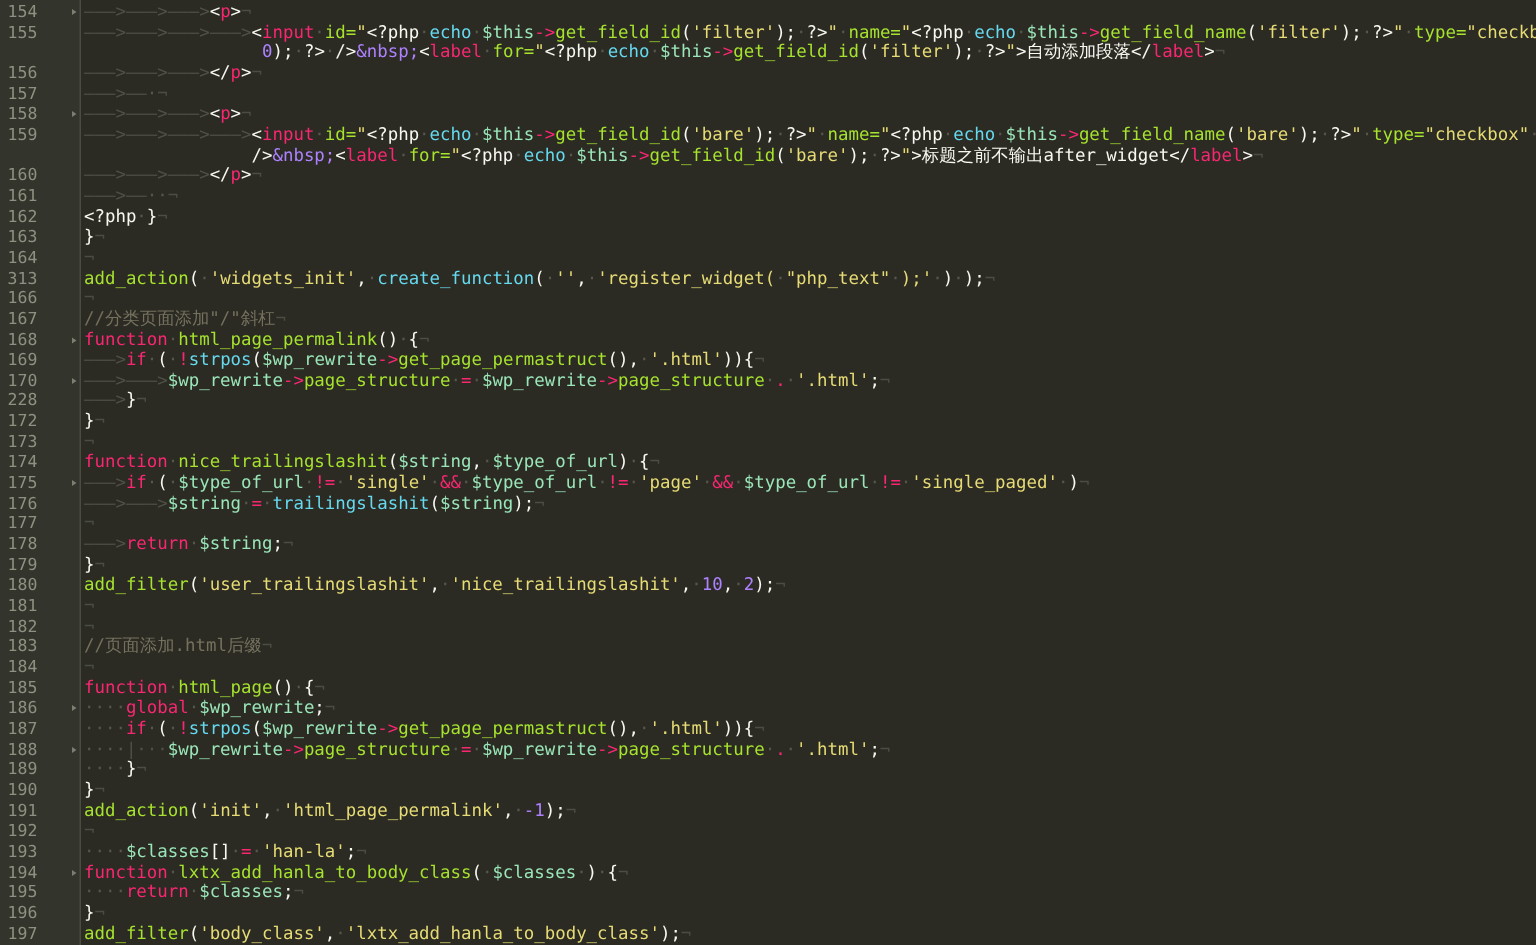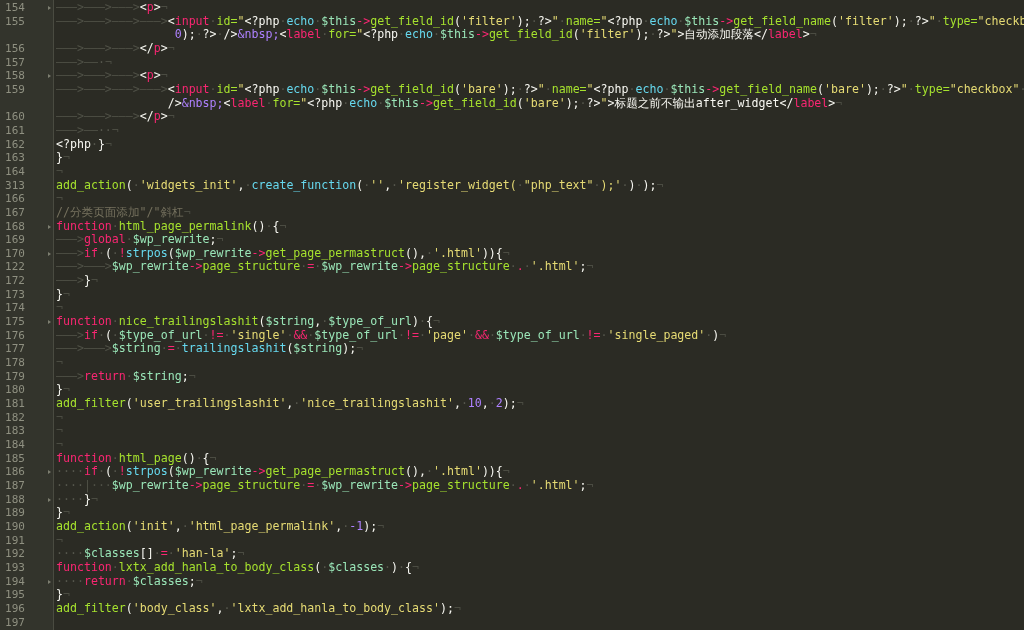--- a/index.html
+++ b/index.html
@@ -124,21 +124,21 @@
       <div class="gline">161</div>
       <div class="gline">162</div>
       <div class="gline">163</div>
       <div class="gline">164</div>
       <div class="gline">313</div>
       <div class="gline">166</div>
       <div class="gline">167</div>
       <div class="gline">168<span class="fold"></span></div>
       <div class="gline">169</div>
       <div class="gline">170<span class="fold"></span></div>
-      <div class="gline">122</div>
+      <div class="gline">228</div>
       <div class="gline">172</div>
       <div class="gline">173</div>
       <div class="gline">174</div>
       <div class="gline">175<span class="fold"></span></div>
       <div class="gline">176</div>
       <div class="gline">177</div>
       <div class="gline">178</div>
       <div class="gline">179</div>
       <div class="gline">180</div>
       <div class="gline">181</div>
@@ -190,21 +190,20 @@
     <div class="cline"><span class="eol">¬</span></div>
 
     <div class="cline"><span class="fn">add_action</span><span class="punc">(</span><span class="sp">·</span><span class="str">'widgets_init'</span><span class="punc">,</span><span class="sp">·</span><span class="var2">create_function</span><span class="punc">(</span><span class="sp">·</span><span class="str">''</span><span class="punc">,</span><span class="sp">·</span><span class="str">'register_widget(</span><span class="sp">·</span><span class="str">"php_text"</span><span class="sp">·</span><span class="str">);'</span><span class="sp">·</span><span class="punc">)</span><span class="sp">·</span><span class="punc">);</span><span class="eol">¬</span></div>
 
     <div class="cline"><span class="eol">¬</span></div>
 
     <div class="cline"><span class="cmt">//</span><span class="cmt cjk">分类页面添加</span><span class="cmt">"/"</span><span class="cmt cjk">斜杠</span><span class="eol">¬</span></div>
 
     <div class="cline"><span class="kw">function</span><span class="sp">·</span><span class="fn">html_page_permalink</span><span class="punc">()</span><span class="sp">·</span><span class="punc">{</span><span class="eol">¬</span></div>
 
-    <div class="cline"><span class="tab">———&gt;</span><span class="kw">global</span><span class="sp">·</span><span class="var">$wp_rewrite</span><span class="punc">;</span><span class="eol">¬</span></div>
 
     <div class="cline"><span class="tab">———&gt;</span><span class="kw">if</span><span class="sp">·</span><span class="punc">(</span><span class="sp">·</span><span class="op">!</span><span class="var2">strpos</span><span class="punc">(</span><span class="var">$wp_rewrite</span><span class="op">-&gt;</span><span class="meth">get_page_permastruct</span><span class="punc">(),</span><span class="sp">·</span><span class="str">'.html'</span><span class="punc">)){</span><span class="eol">¬</span></div>
 
     <div class="cline"><span class="tab">———&gt;</span><span class="tab">———&gt;</span><span class="var">$wp_rewrite</span><span class="op">-&gt;</span><span class="meth">page_structure</span><span class="sp">·</span><span class="op">=</span><span class="sp">·</span><span class="var">$wp_rewrite</span><span class="op">-&gt;</span><span class="meth">page_structure</span><span class="sp">·</span><span class="op">.</span><span class="sp">·</span><span class="str">'.html'</span><span class="punc">;</span><span class="eol">¬</span></div>
 
     <div class="cline"><span class="tab">———&gt;</span><span class="punc">}</span><span class="eol">¬</span></div>
 
     <div class="cline"><span class="punc">}</span><span class="eol">¬</span></div>
 
     <div class="cline"><span class="eol">¬</span></div>
@@ -220,25 +219,27 @@
     <div class="cline"><span class="tab">———&gt;</span><span class="kw">return</span><span class="sp">·</span><span class="var">$string</span><span class="punc">;</span><span class="eol">¬</span></div>
 
     <div class="cline"><span class="punc">}</span><span class="eol">¬</span></div>
 
     <div class="cline"><span class="fn">add_filter</span><span class="punc">(</span><span class="str">'user_trailingslashit'</span><span class="punc">,</span><span class="sp">·</span><span class="str">'nice_trailingslashit'</span><span class="punc">,</span><span class="sp">·</span><span class="num">10</span><span class="punc">,</span><span class="sp">·</span><span class="num">2</span><span class="punc">);</span><span class="eol">¬</span></div>
 
     <div class="cline"><span class="eol">¬</span></div>
 
     <div class="cline"><span class="eol">¬</span></div>
 
+    <div class="cline"><span class="cmt">//</span><span class="cmt cjk">页面添加</span><span class="cmt">.html</span><span class="cmt cjk">后缀</span><span class="eol">¬</span></div>
 
     <div class="cline"><span class="eol">¬</span></div>
 
     <div class="cline"><span class="kw">function</span><span class="sp">·</span><span class="fn">html_page</span><span class="punc">()</span><span class="sp">·</span><span class="punc">{</span><span class="eol">¬</span></div>
 
+    <div class="cline"><span class="dotsp">····</span><span class="kw">global</span><span class="sp">·</span><span class="var">$wp_rewrite</span><span class="punc">;</span><span class="eol">¬</span></div>
 
     <div class="cline"><span class="dotsp">····</span><span class="kw">if</span><span class="sp">·</span><span class="punc">(</span><span class="sp">·</span><span class="op">!</span><span class="var2">strpos</span><span class="punc">(</span><span class="var">$wp_rewrite</span><span class="op">-&gt;</span><span class="meth">get_page_permastruct</span><span class="punc">(),</span><span class="sp">·</span><span class="str">'.html'</span><span class="punc">)){</span><span class="eol">¬</span></div>
 
     <div class="cline"><span class="dotsp">····</span><span class="tab">|···</span><span class="var">$wp_rewrite</span><span class="op">-&gt;</span><span class="meth">page_structure</span><span class="sp">·</span><span class="op">=</span><span class="sp">·</span><span class="var">$wp_rewrite</span><span class="op">-&gt;</span><span class="meth">page_structure</span><span class="sp">·</span><span class="op">.</span><span class="sp">·</span><span class="str">'.html'</span><span class="punc">;</span><span class="eol">¬</span></div>
 
     <div class="cline"><span class="dotsp">····</span><span class="punc">}</span><span class="eol">¬</span></div>
 
     <div class="cline"><span class="punc">}</span><span class="eol">¬</span></div>
 
     <div class="cline"><span class="fn">add_action</span><span class="punc">(</span><span class="str">'init'</span><span class="punc">,</span><span class="sp">·</span><span class="str">'html_page_permalink'</span><span class="punc">,</span><span class="sp">·</span><span class="num">-1</span><span class="punc">);</span><span class="eol">¬</span></div>

